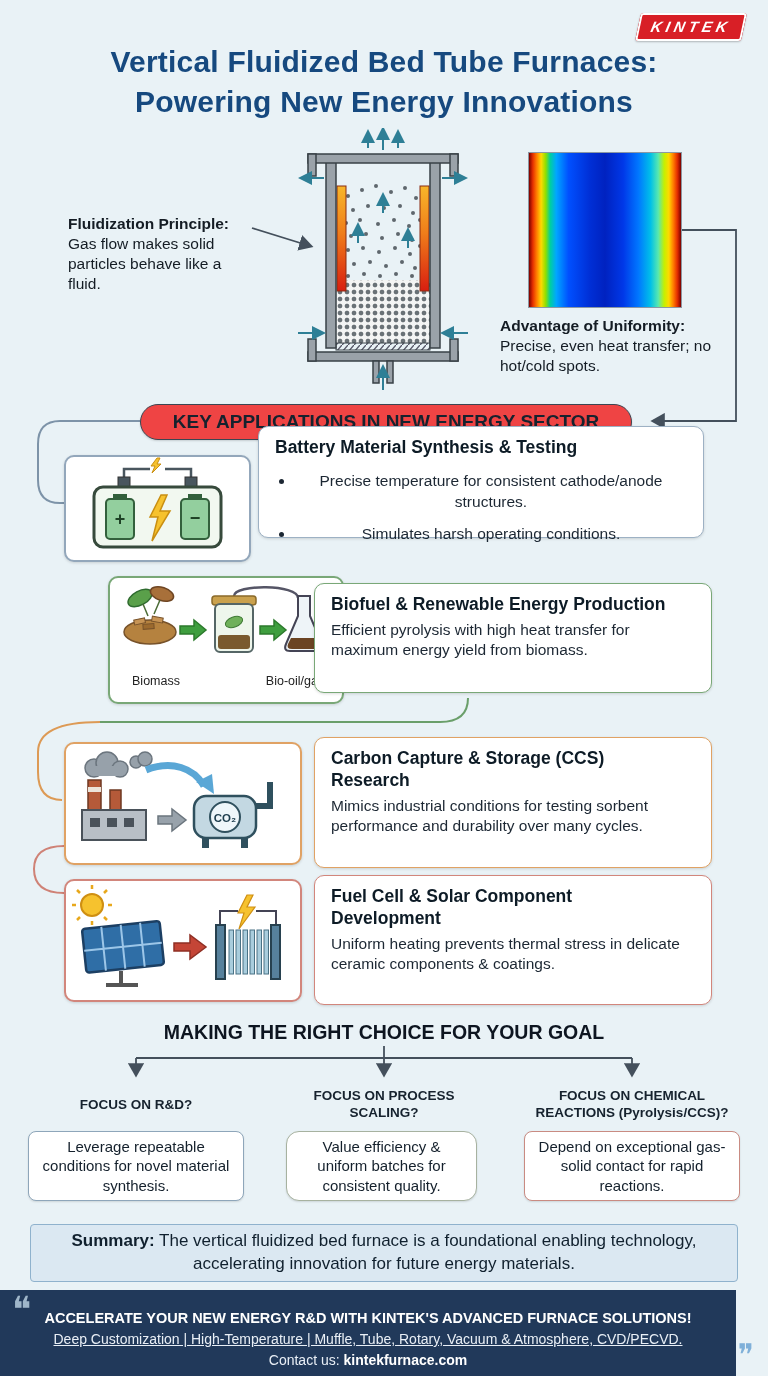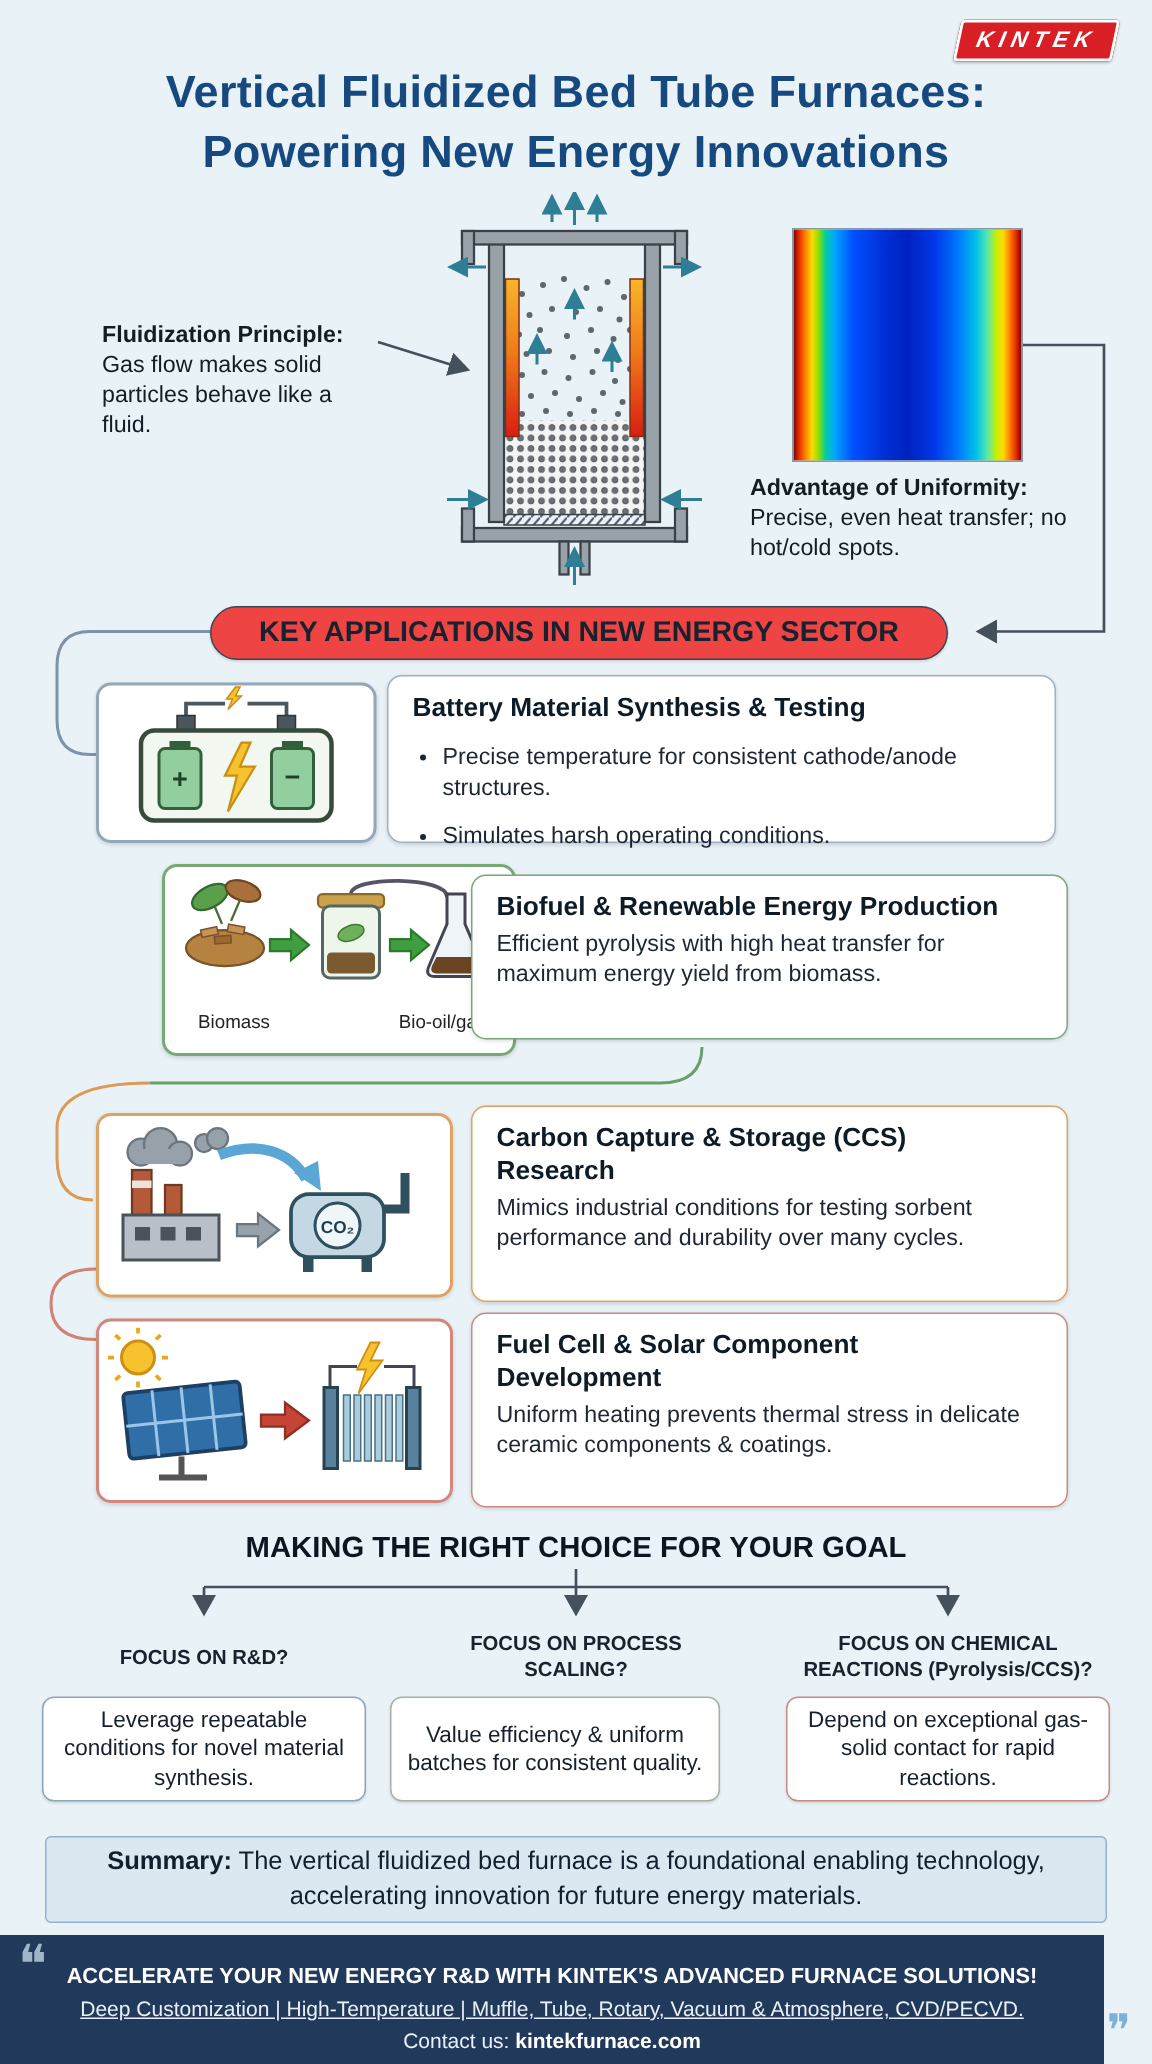--- a/index.html
+++ b/index.html
@@ -37,21 +37,21 @@
   .text-card { background:#fff; border-radius:10px; border:1.5px solid #9db1c4;
                padding:10px 16px; box-shadow:0 1px 3px rgba(0,0,0,.14); box-sizing:border-box; }
   .b-green { border-color:#79a877; }
   .b-orange { border-color:#e0a264; }
   .b-red { border-color:#d2867c; }
 
   .card-title { font-size:17.5px; font-weight:700; color:#0d1b26; margin:0 0 4px 0; line-height:1.25; }
   .card-title.narrow { max-width:330px; }
   .card-body { font-size:15.5px; color:#1c2733; line-height:1.32; margin:0; }
   .bullets { margin:2px 0 0 0; padding-left:20px; font-size:15.5px; color:#1c2733; line-height:1.34; }
-  .bullets li { margin:12px 0 2px 0; }
+  .bullets li { margin:12px 0 2px 0;text-align:center; }
 
   .icon-label { position:absolute; font-size:12.5px; color:#222; text-align:center; }
 
   .choice-heading { left:0; right:0; top:1021px; text-align:center; font-size:19.5px;
                     font-weight:700; color:#0d1520; }
   .focus-label { font-size:13.5px; font-weight:700; color:#16222e; text-align:center; line-height:1.25; }
   .opt-box { top:1131px; height:70px; background:#fff; border-radius:8px; border:1.5px solid;
              display:flex; align-items:center; justify-content:center; text-align:center;
              font-size:15px; color:#14202c; line-height:1.3; padding:4px 10px; box-sizing:border-box;
              box-shadow:0 1px 2px rgba(0,0,0,.12); }
@@ -224,21 +224,21 @@
       <rect x="28" y="30" width="127" height="60" rx="9" fill="#f2f8f0" stroke="#374a3c" stroke-width="3"></rect>
       <rect x="47" y="37" width="14" height="6" fill="#33603c"></rect>
       <rect x="40" y="42" width="28" height="40" rx="4" fill="#93cf9e" stroke="#33603c" stroke-width="2"></rect>
       <rect x="122" y="37" width="14" height="6" fill="#33603c"></rect>
       <rect x="115" y="42" width="28" height="40" rx="4" fill="#93cf9e" stroke="#33603c" stroke-width="2"></rect>
       <text x="54" y="68" font-size="18" font-weight="bold" fill="#1e4226" text-anchor="middle">+</text>
       <text x="129" y="67" font-size="18" font-weight="bold" fill="#1e4226" text-anchor="middle">−</text>
       <polygon points="95,38 84,60 92,60 86,84 104,54 94,54 101,38" fill="#f6c22e" stroke="#c98f12" stroke-width="1.5"></polygon>
     </svg>
   </div>
-  <div class="abs text-card" style="left:258px; top:450px; width:446px; height:112px;">
+  <div class="abs text-card" style="left:258px; top:426px; width:446px; height:112px;">
     <p class="card-title">Battery Material Synthesis &amp; Testing</p>
     <ul class="bullets">
       <li>Precise temperature for consistent cathode/anode structures.</li>
       <li>Simulates harsh operating conditions.</li>
     </ul>
   </div>
 
   <div class="abs icon-card b-green" style="left:67px; top:576px; width:232px; height:124px;margin-left:41px;">
     <svg width="232" height="92" viewBox="0 0 232 92" style="margin-top:4px;">
       <ellipse cx="30" cy="16" rx="13" ry="7" transform="rotate(-28 30 16)" fill="#5aa04a" stroke="#2f6b2f" stroke-width="1.5"></ellipse>
@@ -330,21 +330,21 @@
     <p class="card-body">Uniform heating prevents thermal stress in delicate ceramic components &amp; coatings.</p>
   </div>
 
   <div class="abs choice-heading">MAKING THE RIGHT CHOICE FOR YOUR GOAL</div>
 
   <div class="abs focus-label" style="left:30px; top:1097px; width:212px;">FOCUS ON R&amp;D?</div>
   <div class="abs focus-label" style="left:278px; top:1088px; width:212px;">FOCUS ON PROCESS SCALING?</div>
   <div class="abs focus-label" style="left:518px; top:1088px; width:228px;">FOCUS ON CHEMICAL REACTIONS (Pyrolysis/CCS)?</div>
 
   <div class="abs opt-box" style="left:28px; width:216px; border-color:#8ea6ba;">Leverage repeatable conditions for novel material synthesis.</div>
-  <div class="abs opt-box" style="left:260px; width:220px; border-color:#a7b2a0;">Value efficiency &amp; uniform batches for consistent quality.</div>
+  <div class="abs opt-box" style="left:286px; width:191px; border-color:#a7b2a0;border-radius:13px;">Value efficiency &amp; uniform batches for consistent quality.</div>
   <div class="abs opt-box" style="left:524px; width:216px; border-color:#c98b82;">Depend on exceptional gas-solid contact for rapid reactions.</div>
 
   <div class="abs summary">
     <span>
       <b>Summary:</b>
       <span>The vertical fluidized bed furnace is a foundational enabling technology, accelerating innovation for future energy materials.</span>
     </span>
   </div>
 
   <div class="abs footer">

